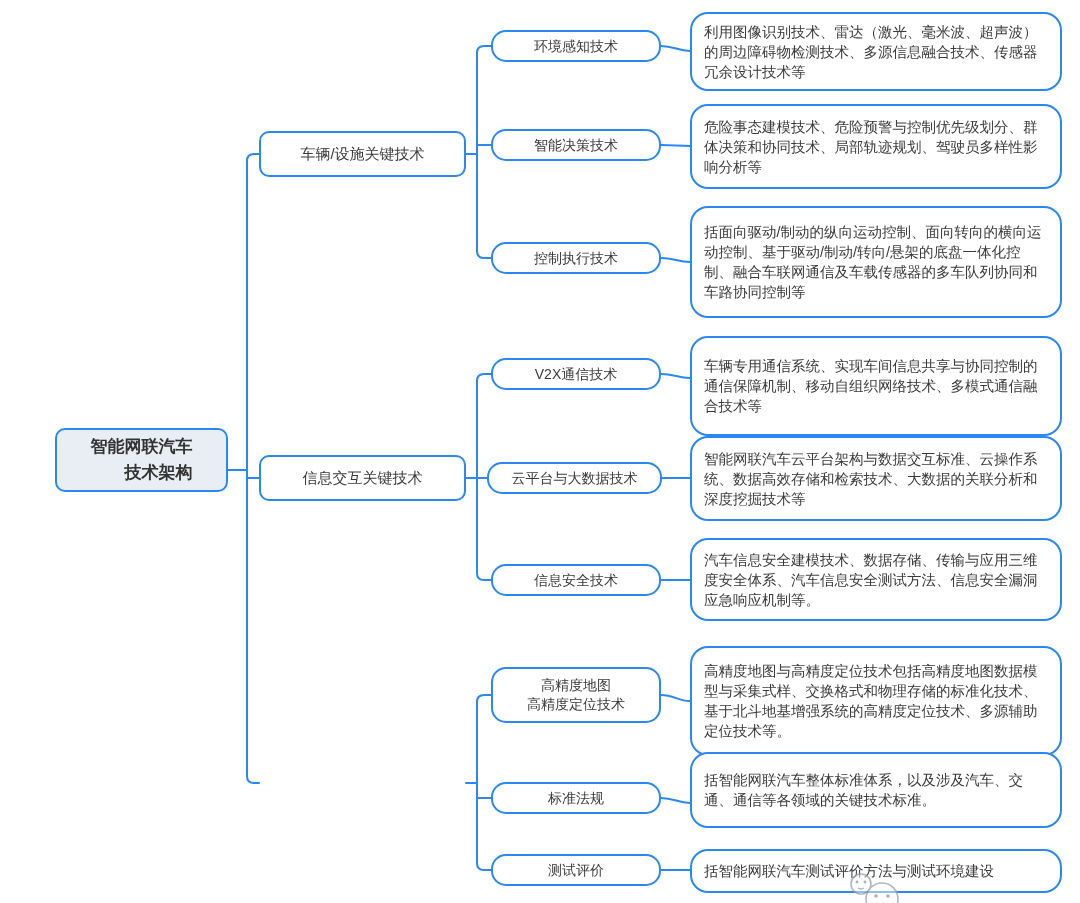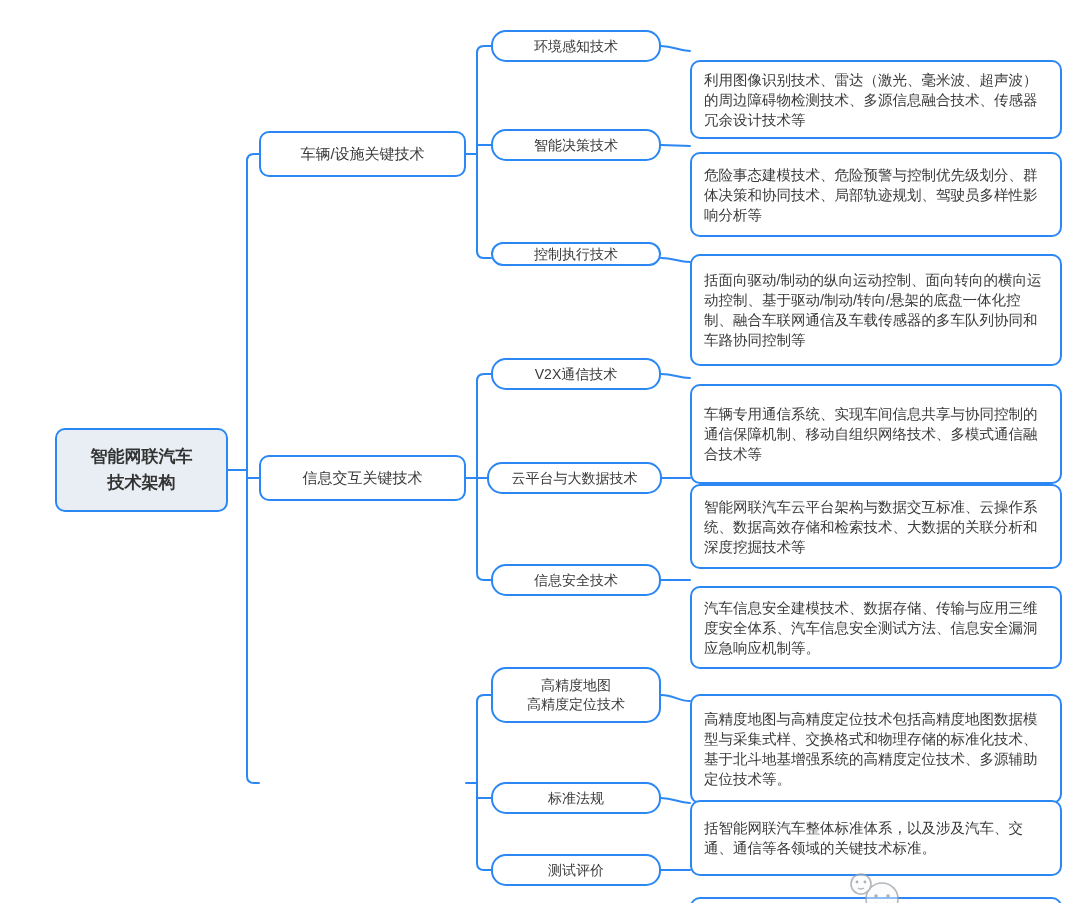--- a/index.html
+++ b/index.html
@@ -33,28 +33,27 @@
     border-radius:10px;
     font-size:15px;
     line-height:1.3;
   }
   .sub{
     border-radius:15px;
     font-size:14px;
     line-height:1.35;
   }
   .leaf{
-    border-radius:10px;
+    border-radius:18px;
     font-size:14.5px;
     line-height:1.38;
     text-align:left;
     justify-content:flex-start;
     padding:6px 12px;
     white-space:normal;
-    margin-top:48px;
   }
   .leaf .leaf-text{width:100%;}
   #watermark{
     position:absolute;left:846px;top:872px;
     display:flex;align-items:flex-start;
     z-index:5;
     pointer-events:none;
     flex-direction:column;
   }
   #watermark .wm-text{
@@ -93,39 +92,39 @@
       <path d="M661 258 C674 258 678 262 690 262"></path>
       <path d="M661 374 C674 374 678 378 690 378"></path>
       <path d="M661 478 H690"></path>
       <path d="M661 580 H690"></path>
       <path d="M661 695 C674 695 678 701 690 701"></path>
       <path d="M661 798 C674 798 678 803 690 803"></path>
       <path d="M661 870 H690"></path>
     </g>
   </svg>
 
-  <div class="node root" style="left:55px;top:428px;width:173px;height:84px;">
+  <div class="node root" style="left:55px;top:428px;width:173px;height:64px;text-align:right;">
     <span>智能网联汽车
 技术架构</span>
   </div>
 
   <div class="node branch" style="left:259px;top:131px;width:207px;height:46px;">
     <span>车辆/设施关键技术</span>
   </div>
   <div class="node branch" style="left:259px;top:455px;width:207px;height:46px;">
     <span>信息交互关键技术</span>
   </div>
 
   <div class="node sub" style="left:491px;top:30px;width:170px;height:32px;text-align:center;">
     <span>环境感知技术</span>
   </div>
   <div class="node sub" style="left:491px;top:129px;width:170px;height:32px;">
     <span>智能决策技术</span>
   </div>
-  <div class="node sub" style="left:491px;top:242px;width:170px;height:24px;">
+  <div class="node sub" style="left:491px;top:242px;width:170px;height:32px;">
     <span>控制执行技术</span>
   </div>
   <div class="node sub" style="left:491px;top:358px;width:170px;height:32px;">
     <span>V2X通信技术</span>
   </div>
   <div class="node sub" style="left:487px;top:462px;width:175px;height:32px;">
     <span>云平台与大数据技术</span>
   </div>
   <div class="node sub" style="left:491px;top:564px;width:170px;height:32px;">
     <span>信息安全技术</span>

